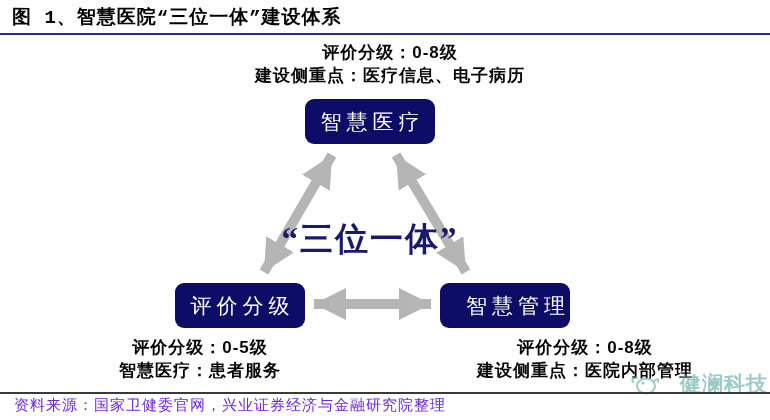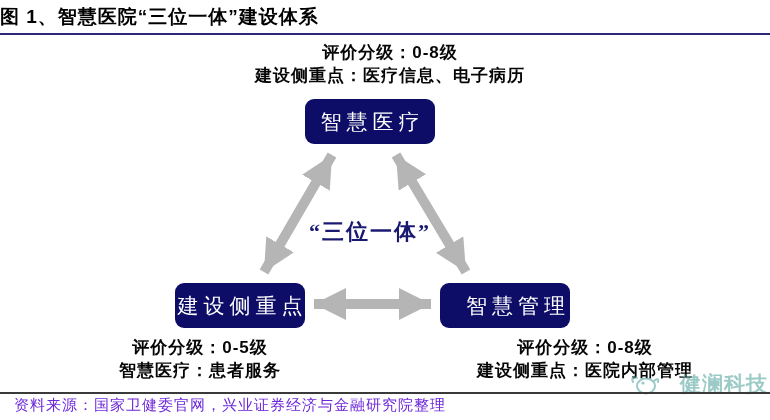--- a/index.html
+++ b/index.html
@@ -1,22 +1,22 @@
 <!DOCTYPE html>
 <html><head>
 <meta charset="utf-8">
 <style>
   html,body{margin:0;padding:0;}
   body{
     width:770px;height:420px;position:relative;background:#ffffff;
     font-family:"Liberation Sans",sans-serif;overflow:hidden;color:#000;
   }
   .figure-title{
-    position:absolute;left:0;top:4px;
-    font-family:Liberation Sans, sans-serif;font-weight:bold;font-size:19px;
+    position:absolute;left:12px;top:4px;
+    font-family:Liberation Mono, monospace;font-weight:bold;font-size:19px;
     letter-spacing:1px;color:#000;white-space:nowrap;
   }
   .title-rule{
     position:absolute;left:0;top:33px;width:770px;height:2px;background:#2b2878;
   }
   .note{
     position:absolute;text-align:center;font-weight:bold;font-size:17px;
     line-height:23px;color:#060606;letter-spacing:1px;
   }
   .note-top{left:95px;top:41px;width:590px;}
@@ -26,21 +26,21 @@
     position:absolute;width:130px;height:45px;background:#0d0d68;border-radius:9px;
     display:flex;align-items:center;justify-content:center;
     color:#ffffff;font-family:"Liberation Serif",serif;font-size:21px;
     letter-spacing:5px;text-indent:5px;white-space:nowrap;
   }
   .node-medical{left:305px;top:99px;}
   .node-service{left:175px;top:283px;}
   .node-mgmt{left:440px;top:283px;justify-content:flex-end;}
   .center-label{
     position:absolute;left:250px;top:217px;width:240px;text-align:center;
-    font-family:"Liberation Serif",serif;font-weight:bold;font-size:22px;
+    font-family:"Liberation Serif",serif;font-weight:bold;font-size:33px;
     color:#191970;letter-spacing:2px;white-space:nowrap;
   }
   .arrows{position:absolute;left:0;top:0;pointer-events:none;}
   .bottom-rule{
     position:absolute;left:0;top:392px;width:770px;height:2px;background:#3a3a3a;
   }
   .source-line{
     position:absolute;left:14px;top:396px;
     font-family:"Liberation Serif",serif;font-size:15px;color:#6d28d9;
     letter-spacing:1px;white-space:nowrap;
@@ -75,21 +75,21 @@
   <line x1="314" y1="304" x2="431" y2="304" stroke="#b5b5b5" stroke-width="10" marker-start="url(#ah)" marker-end="url(#ah)"></line>
 </svg>
 
 <div class="node node-medical">
   <span>智慧医疗</span>
 </div>
 
 <div class="center-label">“三位一体”</div>
 
 <div class="node node-service">
-  <span>建设侧重点</span>
+  <span>评价分级</span>
 </div>
 
 <div class="node node-mgmt">
   <span>智慧管理</span>
 </div>
 
 <div class="note note-service">
   <div>评价分级：0-5级</div>
   <div>智慧医疗：患者服务</div>
 </div>

